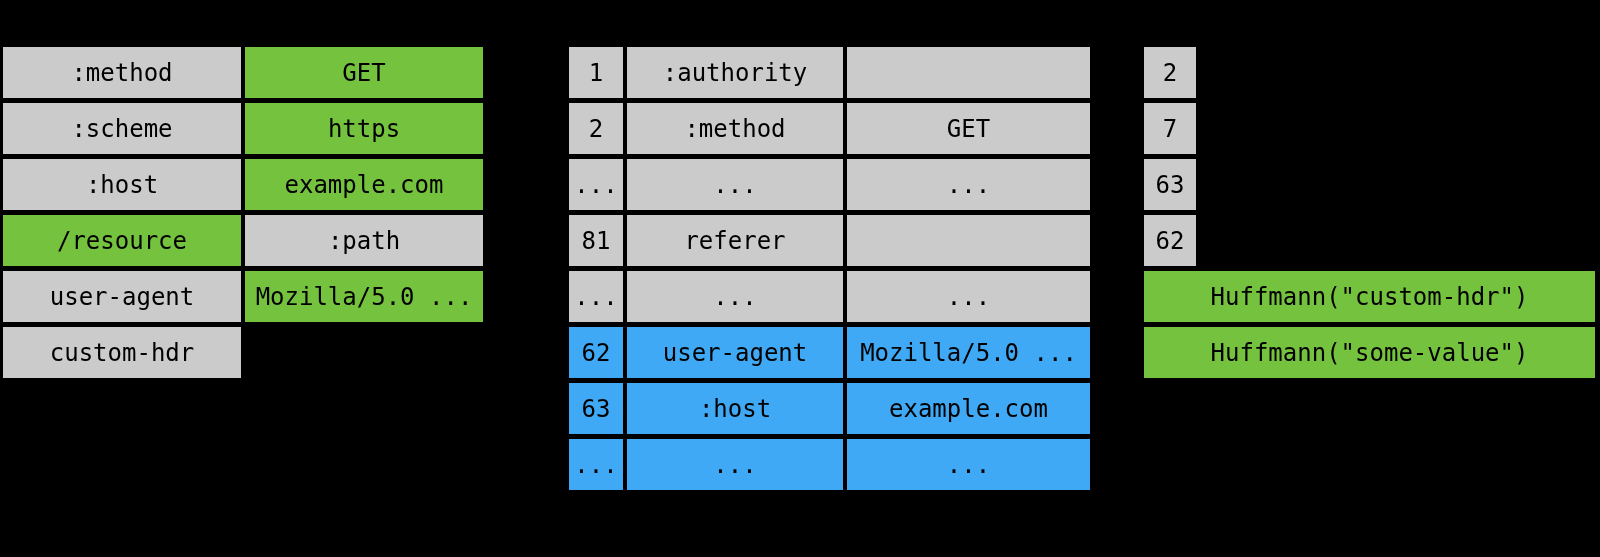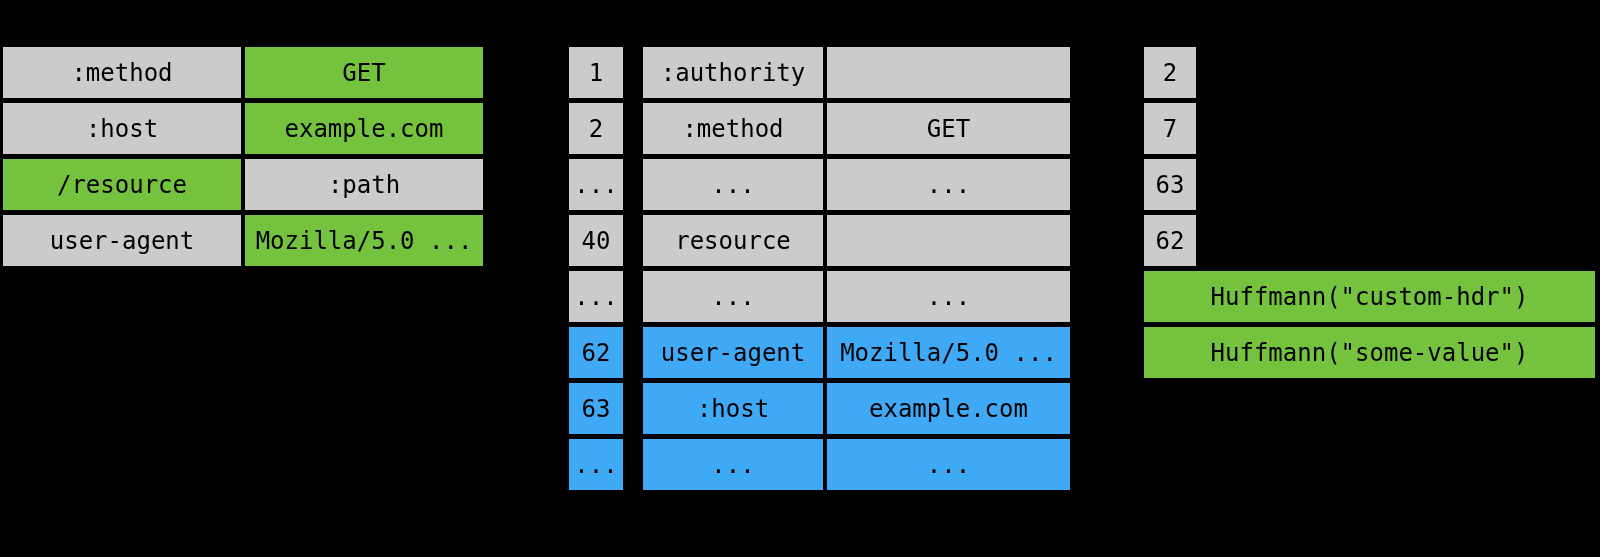--- a/index.html
+++ b/index.html
@@ -40,74 +40,79 @@
   .blue  { background: var(--blue,  #3fa9f5); }
 
   
   #headers-table { left: 3px;  top: 47px; }
   .c-lname { width: 238px; }
   .c-lval  { width: 238px; }
 
   
   #index-table { left: 569px; top: 47px; }
   .c-idx  { width: 54px;  }
-  .c-mname{ width: 180px; margin-left: 16px; }
+  .c-mname{ width: 216px; }
   .c-mval { width: 243px; }
 
   
   #encoded-table { left: 1144px; top: 47px; }
   .c-ridx  { width: 52px;  }
   .c-rlit  { width: 395px; }
   .c-rfull { width: 451px; }
 </style>
 </head>
 <body>
 
 <div class="canvas">
 
   <section class="tbl" id="headers-table">
     <div class="row">
       <div class="cell gray  c-lname">:method</div>
       <div class="cell green c-lval">GET</div>
     </div>
     <div class="row">
+      <div class="cell gray  c-lname">:scheme</div>
+      <div class="cell green c-lval">https</div>
+    </div>
+    <div class="row">
       <div class="cell gray  c-lname">:host</div>
       <div class="cell green c-lval">example.com</div>
     </div>
     <div class="row">
       <div class="cell green c-lval">/resource</div>
       <div class="cell gray  c-lname">:path</div>
     </div>
     <div class="row">
       <div class="cell gray  c-lname">user-agent</div>
       <div class="cell green c-lval">Mozilla/5.0 ...</div>
     </div>
     <div class="row">
+      <div class="cell gray  c-lname">custom-hdr</div>
     </div>
   </section>
 
   <section class="tbl" id="index-table">
     <div class="row">
       <div class="cell gray c-idx">1</div>
       <div class="cell gray c-mname">:authority</div>
       <div class="cell gray c-mval"></div>
     </div>
     <div class="row">
       <div class="cell gray c-idx">2</div>
       <div class="cell gray c-mname">:method</div>
       <div class="cell gray c-mval">GET</div>
     </div>
     <div class="row">
       <div class="cell gray c-idx">...</div>
       <div class="cell gray c-mname">...</div>
       <div class="cell gray c-mval">...</div>
     </div>
     <div class="row">
-      <div class="cell gray c-idx">40</div>
-      <div class="cell gray c-mname">resource</div>
+      <div class="cell gray c-idx">81</div>
+      <div class="cell gray c-mname">referer</div>
       <div class="cell gray c-mval"></div>
     </div>
     <div class="row">
       <div class="cell gray c-idx">...</div>
       <div class="cell gray c-mname">...</div>
       <div class="cell gray c-mval">...</div>
     </div>
     <div class="row">
       <div class="cell blue c-idx">62</div>
       <div class="cell blue c-mname">user-agent</div>

